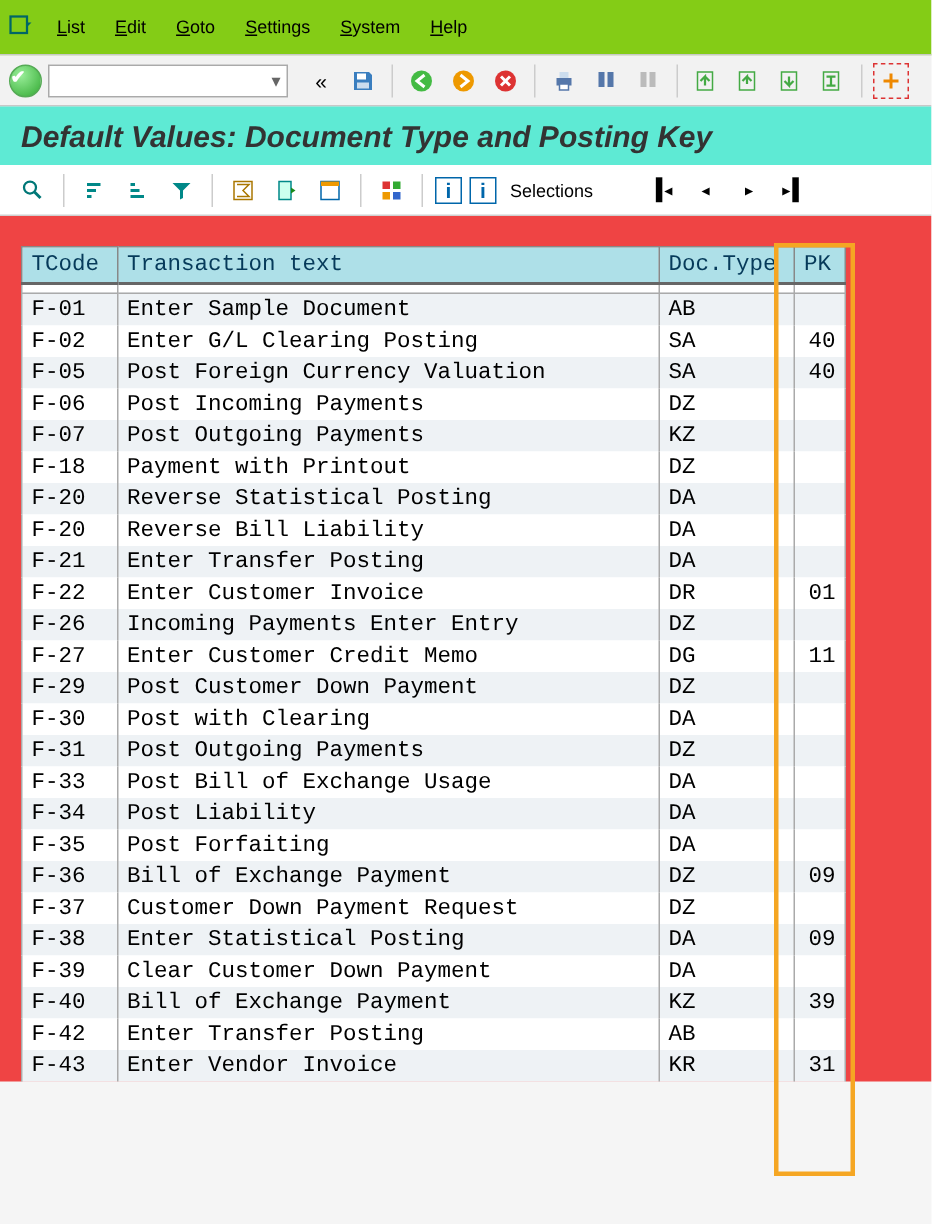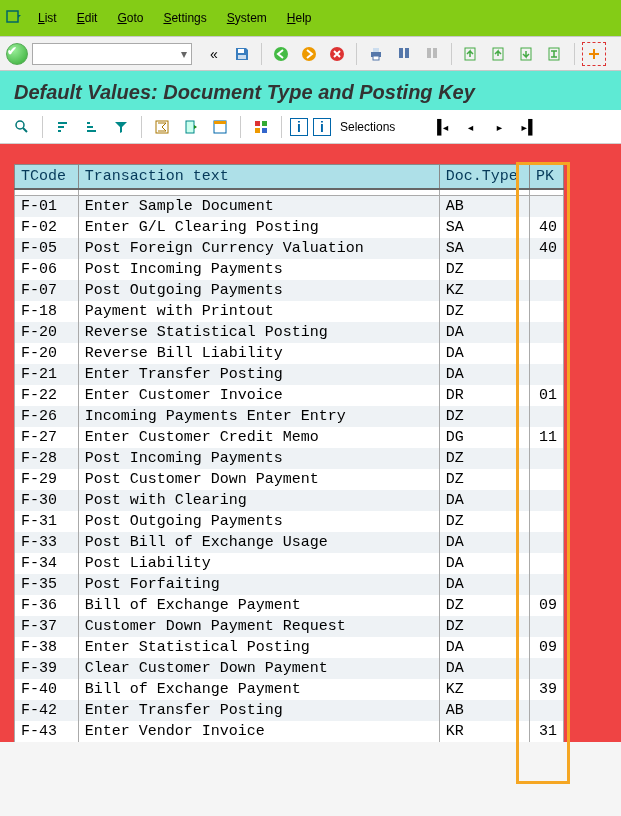--- a/index.html
+++ b/index.html
@@ -382,26 +382,20 @@
           <td>DZ</td>
           <td class="num"></td>
         </tr>
         <tr>
           <td>F-27</td>
           <td>Enter Customer Credit Memo</td>
           <td>DG</td>
           <td class="num">11</td>
         </tr>
         <tr>
-          <td>F-28</td>
-          <td>Post Incoming Payments</td>
-          <td>DZ</td>
-          <td class="num"></td>
-        </tr>
-        <tr>
           <td>F-29</td>
           <td>Post Customer Down Payment</td>
           <td>DZ</td>
           <td class="num"></td>
         </tr>
         <tr>
           <td>F-30</td>
           <td>Post with Clearing</td>
           <td>DA</td>
           <td class="num"></td>

